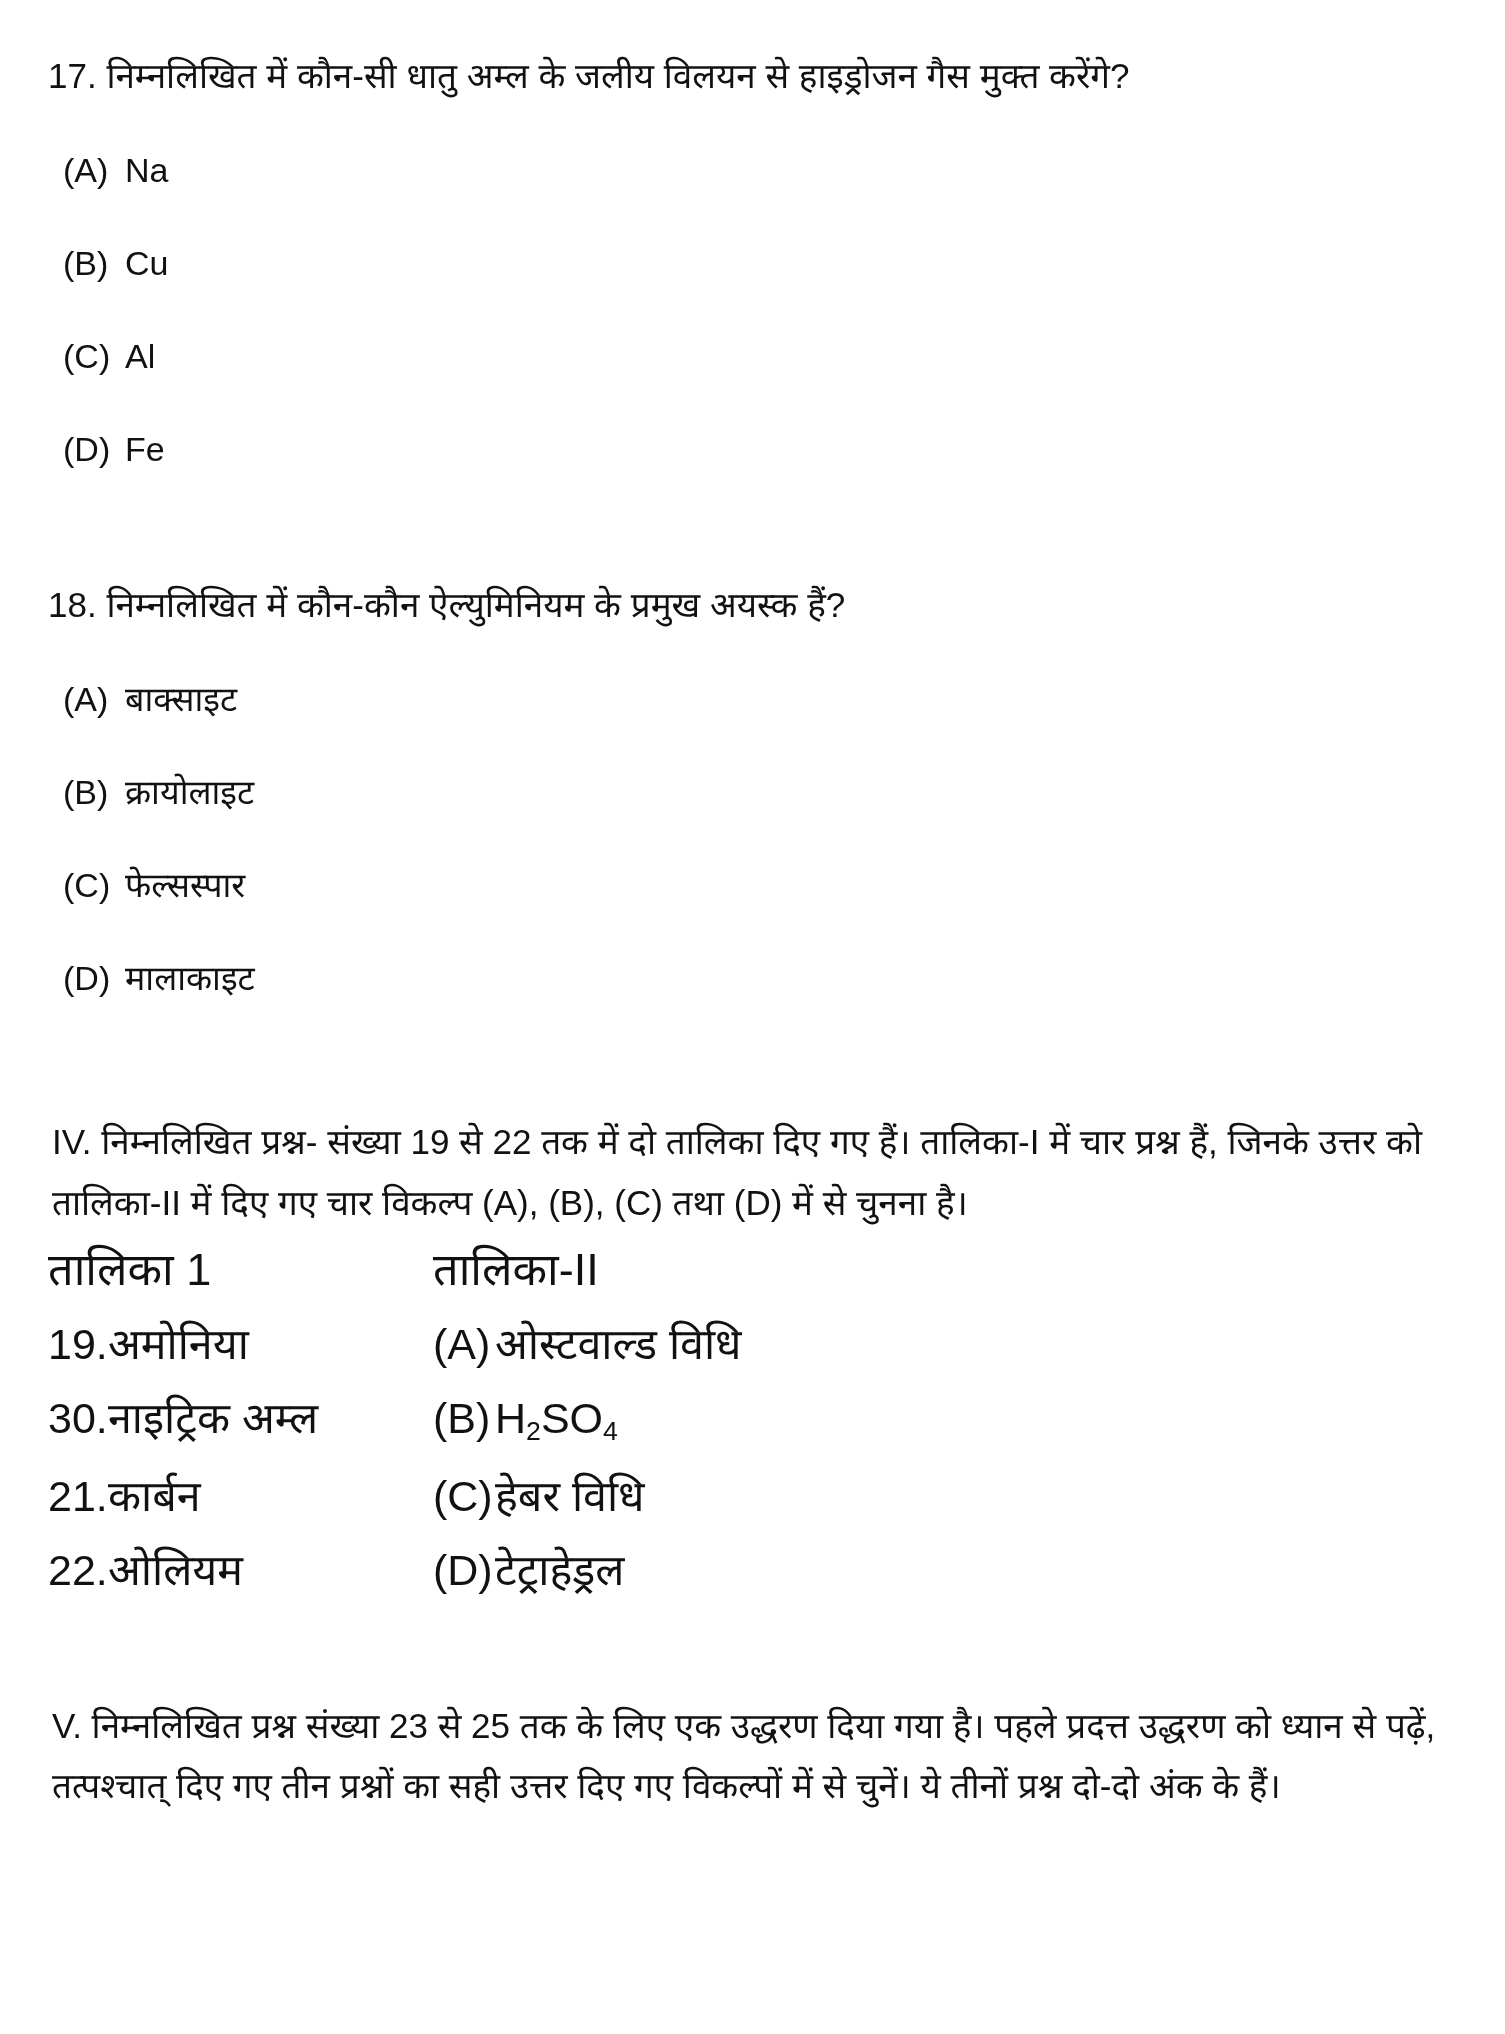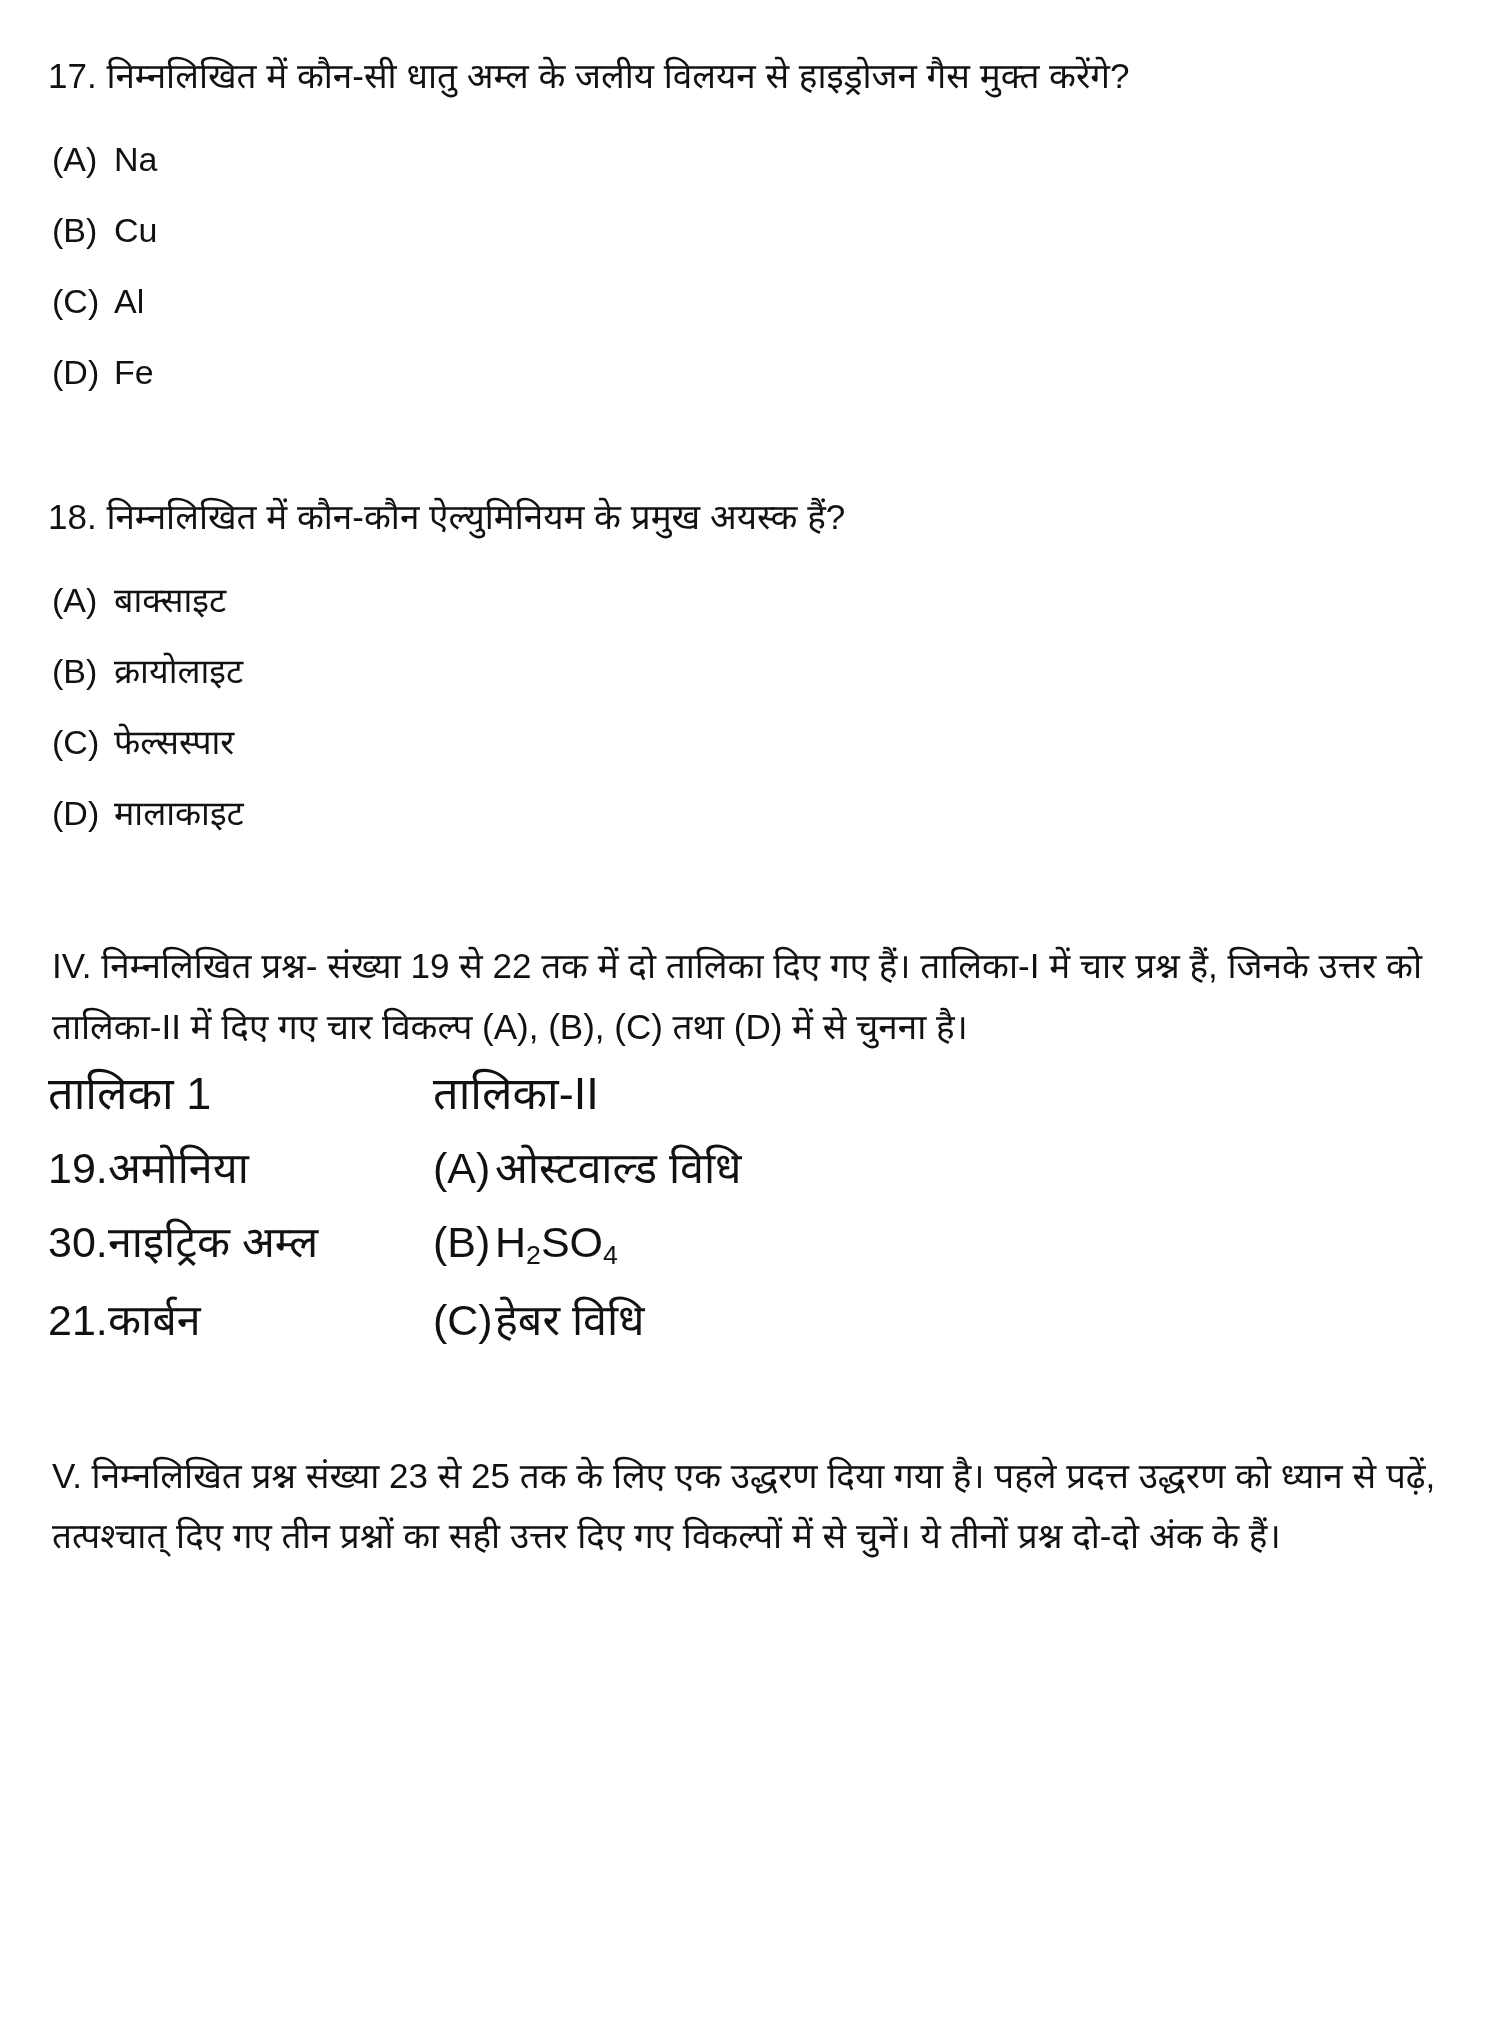--- a/index.html
+++ b/index.html
@@ -47,21 +47,21 @@
     margin: 0 0 6px 0;
   }
   .opt-list {
     margin: 0;
     padding: 0;
   }
   .opt-row {
     font-size: 34px;
     line-height: 1.0;
     padding: 0;
-    margin: 4px;
+    margin: 15px;
   }
 
   
   .gap-q17-opts { height: 26px; }
   .opt-gap { height: 29px; }
   .gap-between-questions { height: 94px; }
   .gap-before-section4 { height: 98px; }
   .gap-before-section5 { height: 100px; }
 
   
@@ -189,20 +189,28 @@
 
       <div class="match-row">
         <div class="col-left">
           <span class="item-num">21.</span><span>कार्बन</span>
         </div>
         <div class="col-right">
           <span class="opt-tag">(C)</span><span>हेबर विधि</span>
         </div>
       </div>
 
+      <div class="match-row">
+        <div class="col-left">
+          <span class="item-num">22.</span><span>ओलियम</span>
+        </div>
+        <div class="col-right">
+          <span class="opt-tag">(D)</span><span>टेट्राहेड्रल</span>
+        </div>
+      </div>
     </div>
 
     <div class="gap-before-section5"></div>
 
     <div>
       <p class="para">V. निम्नलिखित प्रश्न संख्या 23 से 25 तक के लिए एक उद्धरण दिया गया है। पहले प्रदत्त उद्धरण को ध्यान से पढ़ें, तत्पश्चात् दिए गए तीन प्रश्नों का सही उत्तर दिए गए विकल्पों में से चुनें। ये तीनों प्रश्न दो-दो अंक के हैं।</p>
     </div>
 
   </div>
 </div>

